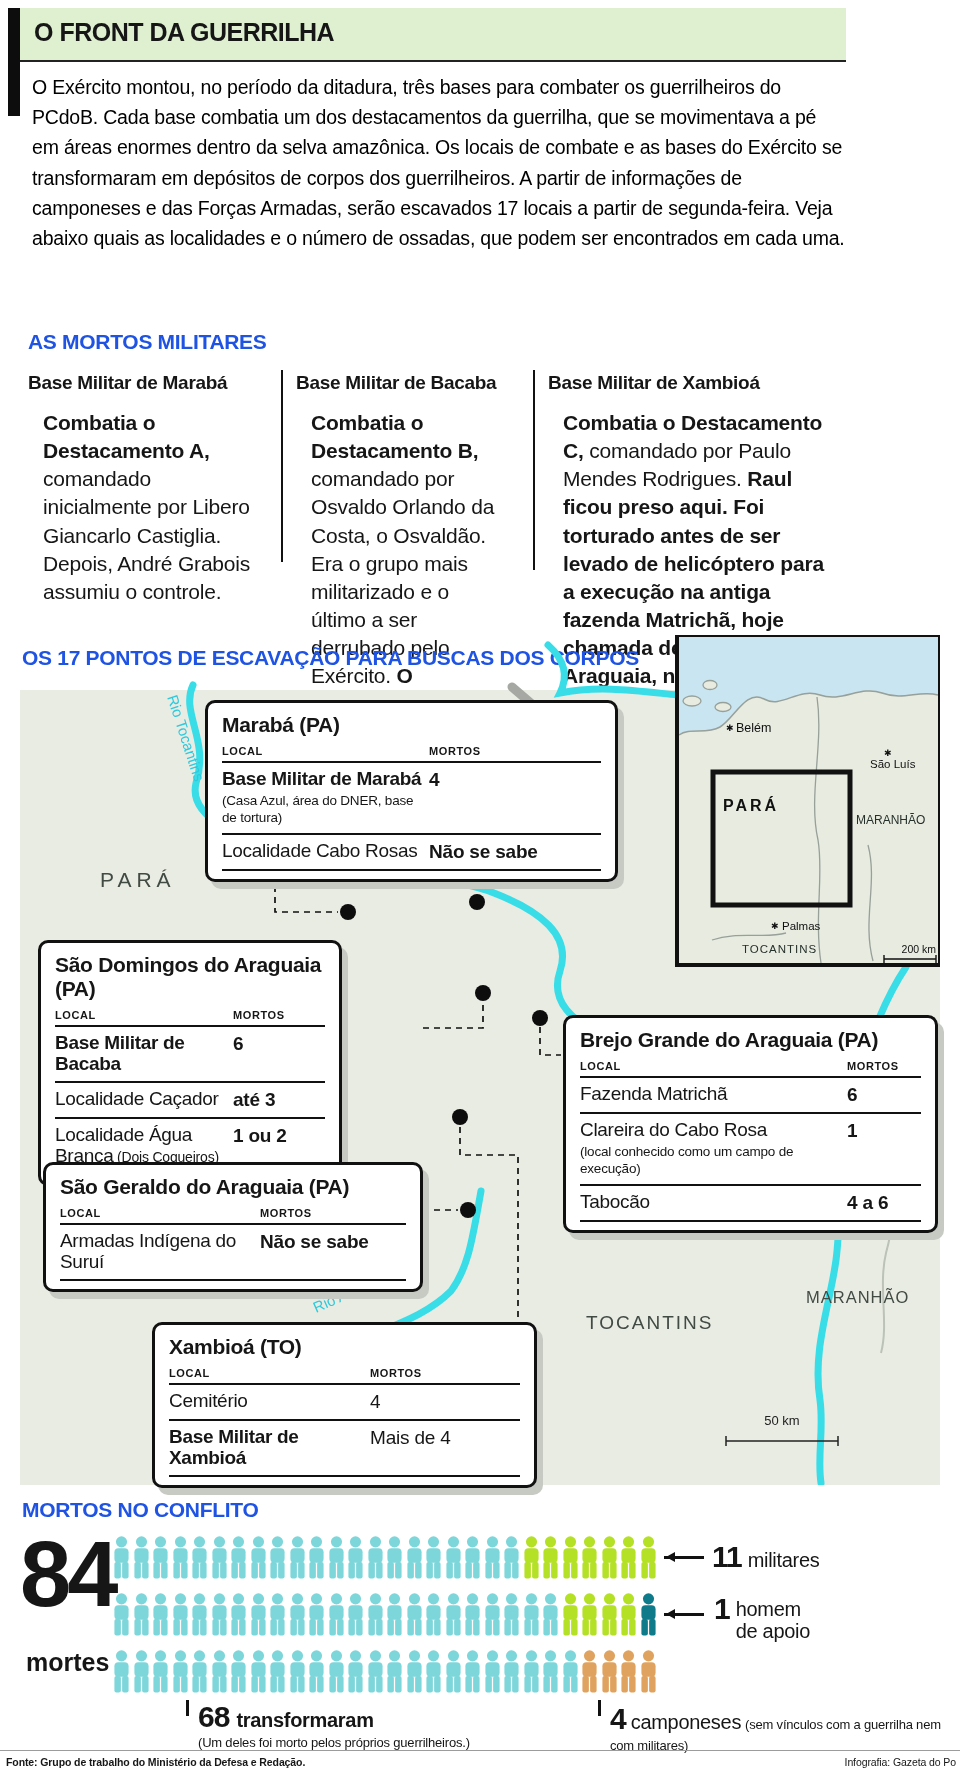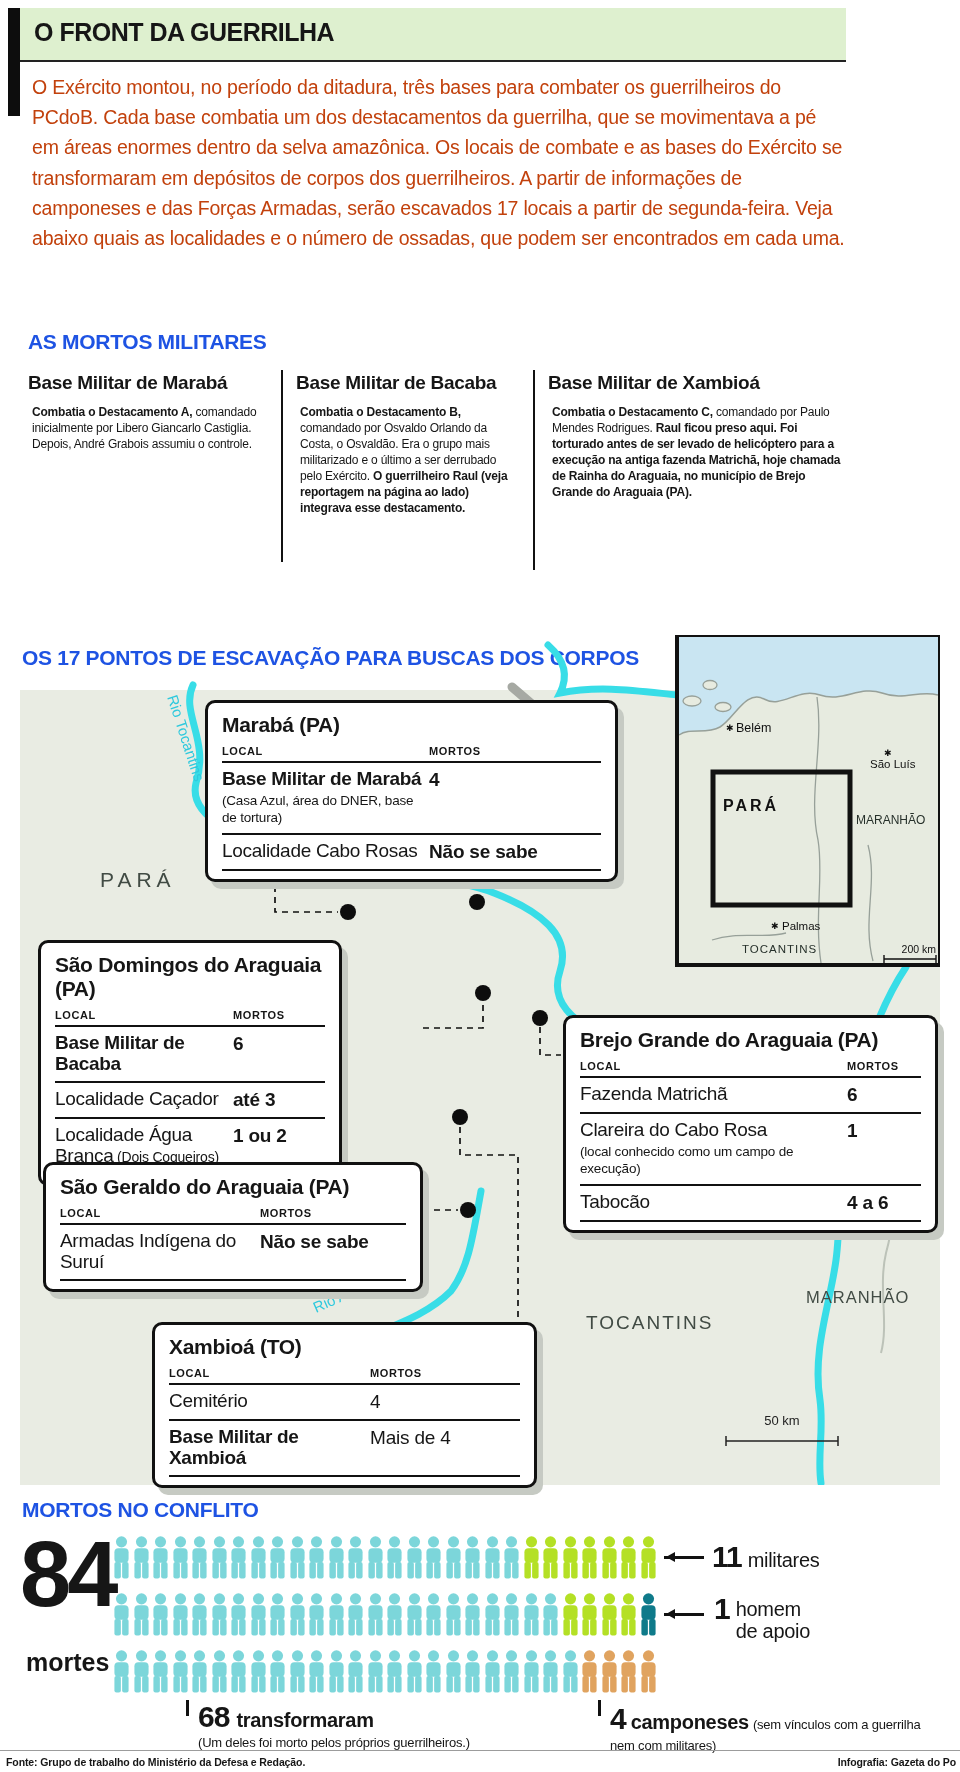--- a/index.html
+++ b/index.html
@@ -4,31 +4,31 @@
 <style>
   html,body{margin:0;padding:0;background:#fff;}
   body{width:960px;height:1772px;position:relative;overflow:hidden;
        font-family:"Liberation Sans",sans-serif;color:#161616;}
   .abs{position:absolute;}
 
   
   .black-bar{left:8px;top:8px;width:12px;height:108px;background:#0d0d0d;}
   .green-band{left:20px;top:8px;width:826px;height:52px;background:#def0cf;border-bottom:2px solid #222;}
   .main-title{left:34px;top:18px;font-size:25px;font-weight:800;letter-spacing:-0.5px;}
-  .intro{left:32px;top:72px;width:814px;font-size:19.5px;line-height:1.55;letter-spacing:-0.2px;color:#c2410c;}
+  .intro{left:32px;top:72px;width:814px;font-size:19.5px;line-height:1.55;letter-spacing:-0.2px;color:#000000;}
 
   
   .sec-title{font-size:21px;font-weight:800;color:#1e53e3;letter-spacing:-0.3px;}
   .bases-title{left:28px;top:330px;}
   .base-col{top:372px;}
   .bc1{left:28px;width:240px;}
   .bc2{left:296px;width:226px;}
   .bc3{left:548px;width:302px;}
   .base-col h3{margin:0 0 10px 0;font-size:19px;font-weight:800;letter-spacing:-0.3px;}
-  .base-col p{margin:4px;font-size:12px;line-height:1.34;letter-spacing:-0.2px;}
+  .base-col p{margin:15px;font-size:21px;line-height:1.34;letter-spacing:-0.2px;}
   .base-col b{font-weight:800;}
   .vdiv{top:370px;width:2px;height:192px;background:#111;}
   .vd1{left:281px;} .vd2{left:533px;height:200px;}
 
   
   .map-title{left:22px;top:646px;}
   .map-wrap{left:20px;top:635px;width:920px;height:850px;}
   .map-wrap svg{position:absolute;left:0;top:0;}
 
   
@@ -71,26 +71,26 @@
   .leg2{left:714px;top:1592px;display:flex;gap:6px;}
   .leg2 .legend-label{line-height:1.1;padding-top:6px;}
   .tick{width:2.5px;background:#111;height:16px;}
   .tick1{left:186px;top:1700px;}
   .tick2{left:598px;top:1700px;}
   .leg3{left:198px;top:1700px;}
   .leg3-line1{display:flex;align-items:baseline;gap:7px;text-align:center;}
   .leg3 .note{font-size:13px;letter-spacing:-0.2px;margin-top:1px;}
   .leg4{left:610px;top:1700px;width:335px;font-size:13px;line-height:1.25;letter-spacing:-0.2px;}
   .leg4 .legend-num{margin-right:5px;}
-  .leg4 .cap{font-size:20px;font-weight:700;letter-spacing:-0.3px;margin-right:4px;}
+  .leg4 .cap{font-size:20px;font-weight:400;letter-spacing:-0.3px;margin-right:4px;}
 
   
   .footer-line{left:0;top:1750px;width:960px;height:1px;background:#9c9c9c;}
   .footer-src{left:6px;top:1756px;font-size:10.5px;font-weight:700;letter-spacing:-0.1px;}
-  .footer-credit{right:4px;top:1756px;font-size:10.5px;font-weight:700;letter-spacing:-0.1px;padding-left:16px;}
+  .footer-credit{right:4px;top:1756px;font-size:10.5px;font-weight:400;letter-spacing:-0.1px;padding-left:16px;}
 
   
   text{font-family:"Liberation Sans",sans-serif;}
   .state-lbl{fill:#414b44;}
   .river-lbl{fill:#2ec9dd;}
 </style>
 </head>
 <body>
 
 <div class="abs black-bar"></div>

